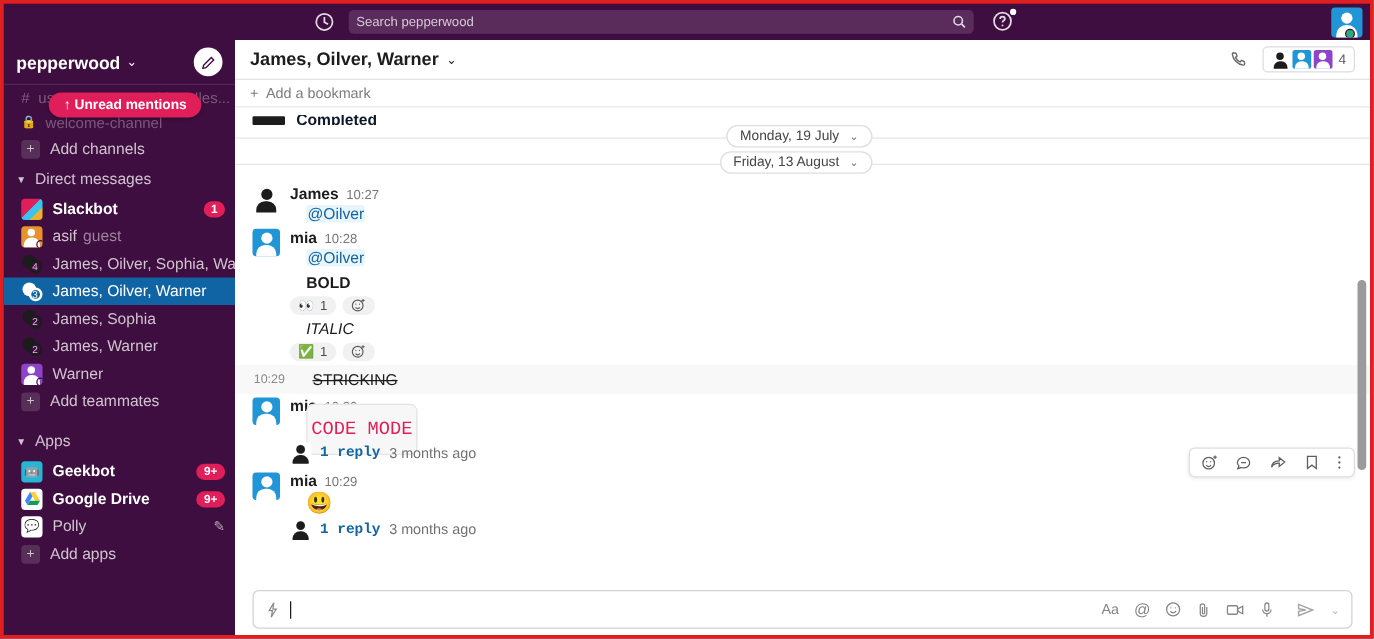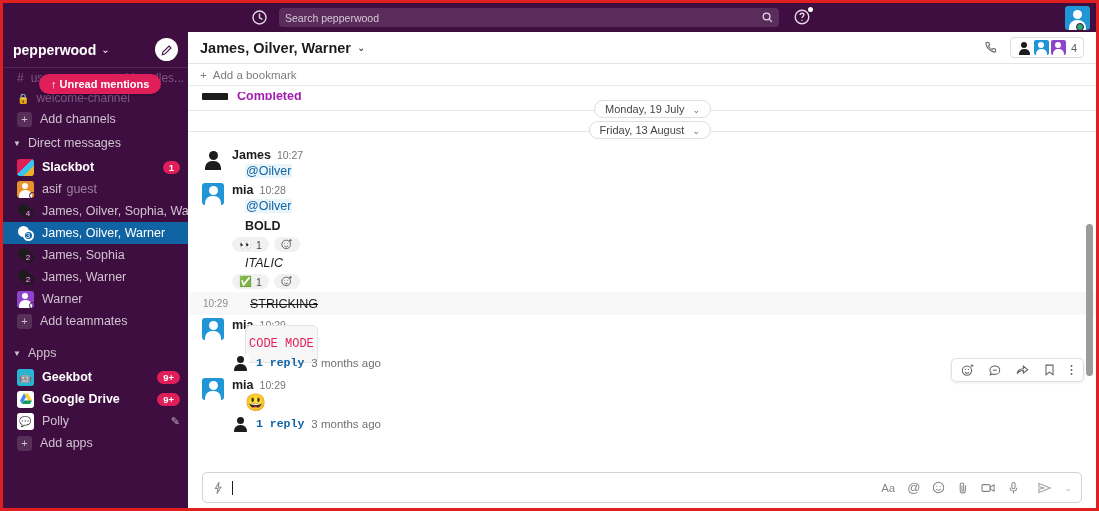--- a/index.html
+++ b/index.html
@@ -159,32 +159,32 @@
     border-bottom: 1px solid #e8e8e8; color: #7c7c7c; font-size: 11.5px;
   }
 
   .msgarea { position: relative; height: 381px; overflow: hidden; }
 
   .date-pill-row { position: relative; height: 21px; }
   .date-pill-row .rule {
     position: absolute; left: 0; right: 0; top: 10px; height: 1px; background: #e6e6e6;
   }
   .date-pill {
-    position: absolute; right: 385px; top: 0;
+    position: absolute; right: 398px; top: 0;
     background: #fff; border: 1px solid #dedede; border-radius: 11px;
     padding: 2px 10px; font-size: 11px; color: #454545; white-space: nowrap;
   }
   .date-pill .dp-caret { font-size: 9px; margin-left: 5px; color: #6d6d6d; }
 
   .partial-msg {
     position: relative; height: 14px; overflow: hidden;
     padding-left: 14px; display: flex; align-items: flex-end; gap: 9px;
   }
   .partial-blk { width: 26px; height: 7px; background: #1d1c1d; border-radius: 1px; }
-  .partial-txt { font-size: 12.5px; font-weight: bold; color: #a21caf; line-height: 9px; overflow: hidden; height: 8px; text-align: right;}
+  .partial-txt { font-size: 12.5px; font-weight: bold; color: #0f172a; line-height: 9px; overflow: hidden; height: 8px; text-align: right;}
 
   .msg { display: flex; padding: 3px 14px 1px 14px; position: relative; }
   .msg-av {
     width: 22px; height: 22px; border-radius: 3px; margin-right: 8px;
     flex: none; position: relative; overflow: hidden;
   }
   .msg-av .h { position:absolute; left:6.5px; top:3px; width:9px; height:9px; border-radius:50%; background:#fff;}
   .msg-av .b { position:absolute; left:3px; top:13px; width:16px; height:10px; border-radius:7px 7px 0 0; background:#fff;}
   .msg-av.dark { background: #fff; }
   .msg-av.dark .h { background: #1d1c1d; }
@@ -193,21 +193,21 @@
   .msg-body { flex: 1; min-width: 0; }
   .msg-meta { display: flex; align-items: baseline; gap: 6px; }
   .msg-author { font-size: 12.5px; font-weight: bold; color: #1d1c1d; }
   .msg-time { font-size: 10.5px; color: #777; }
   .msg-text { font-size: 12.5px; color: #1d1c1d; line-height: 16px; padding-top: 1px; margin-left: 13px; }
   .mention { background: #e8f5fa; color: #1264a3; border-radius: 3px; padding: 0 1px; }
   .t-bold { font-weight: bold; }
   .t-italic { font-style: italic; }
   .t-strike { text-decoration: line-through; }
   .t-code {
-    font-family: "Liberation Mono", monospace; font-size: 12px;
+    font-family: "Liberation Mono", monospace; font-size: 15px;
     color: #e01e5a; background: #f7f7f7; border: 1px solid #e4e4e4;
     border-radius: 6px; padding: 11px 3px;
   }
   .emoji-big { font-size: 17px; line-height: 20px; }
 
   .reactions { display: flex; gap: 5px; padding: 3px 0 2px 0; }
   .reaction {
     display: flex; align-items: center; gap: 4px;
     background: #f1f1f1; border-radius: 10px; padding: 1px 7px;
     font-size: 10.5px; color: #4a4a4a;

